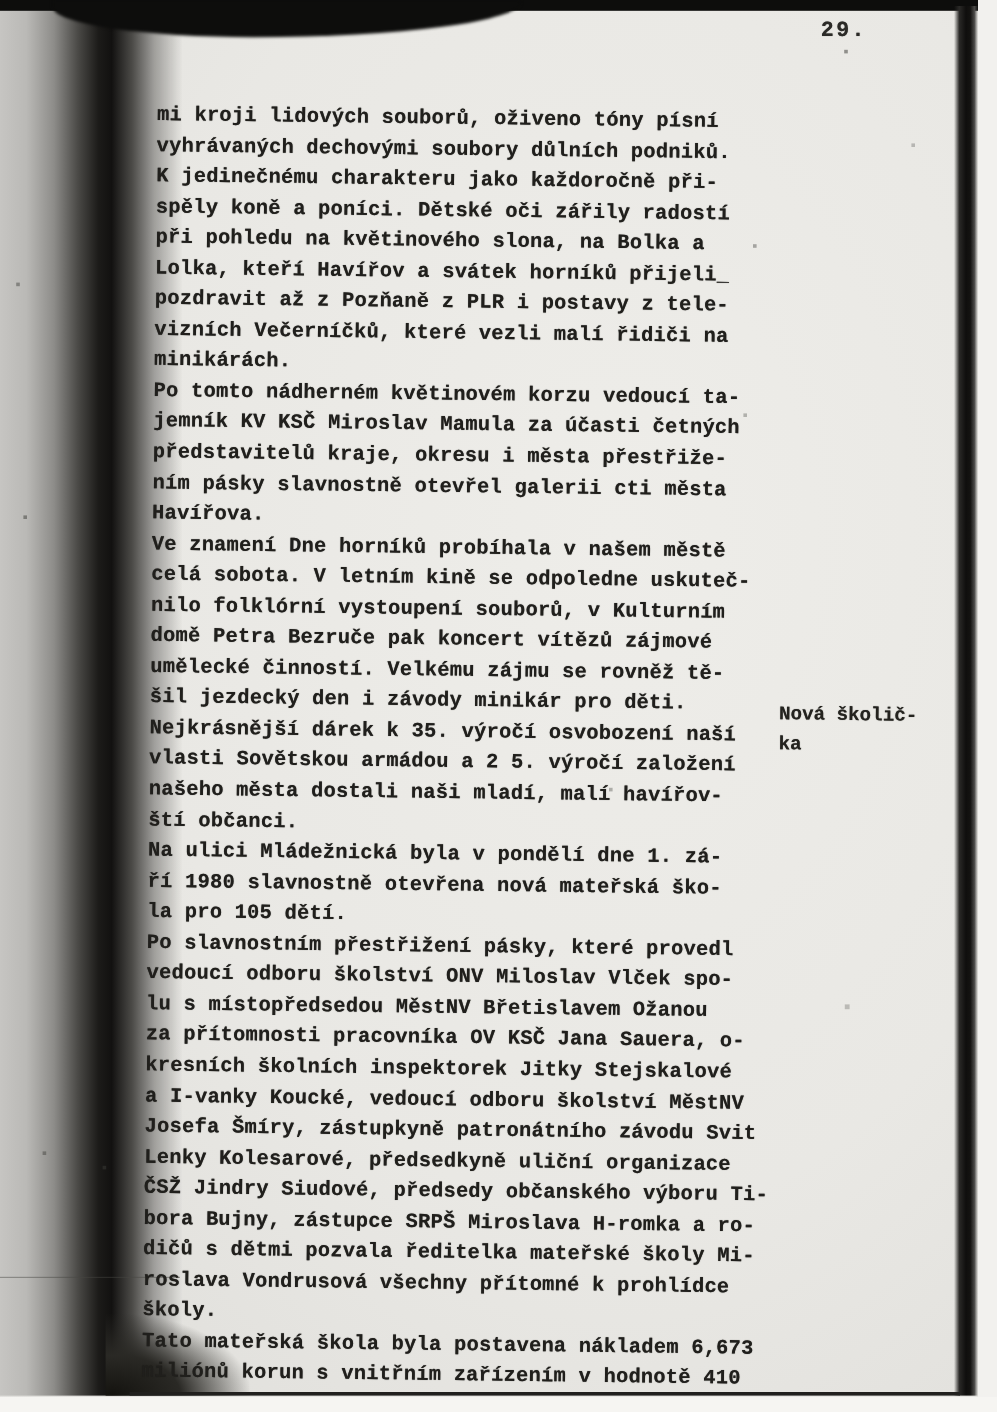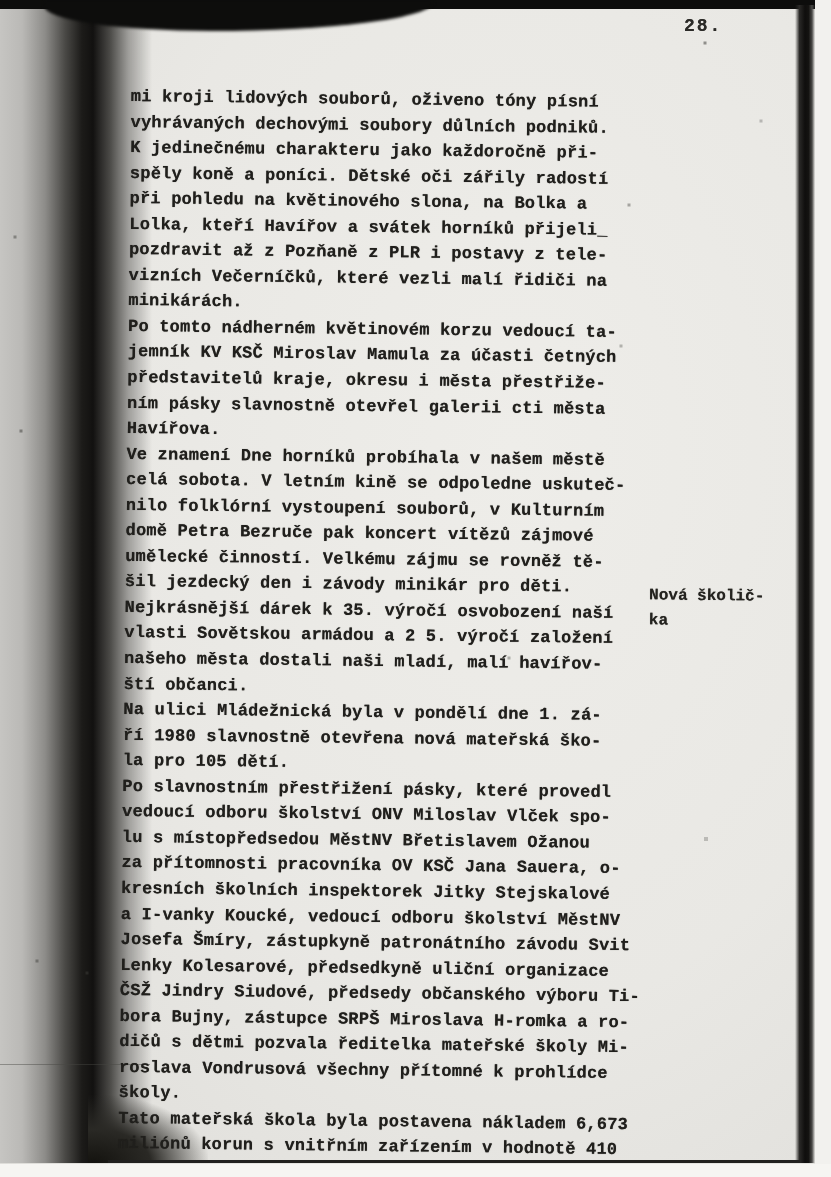--- a/index.html
+++ b/index.html
@@ -106,21 +106,21 @@
   <div class="gutter-flare"></div>
   <div class="top-edge"></div>
   <div class="top-edge-left"></div>
   <div class="right-edge"></div>
   <div class="right-margin"></div>
   <div class="scratch-line"></div>
   <div class="bottom-line"></div>
   <div class="bottom-white"></div>
   <div class="specks"></div>
 
-  <div class="page-number">28.</div>
+  <div class="page-number">29.</div>
 
   <div class="body-text">
       <div class="line">mi kroji lidových souborů, oživeno tóny písní</div>
       <div class="line">vyhrávaných dechovými soubory důlních podniků.</div>
       <div class="line">K jedinečnému charakteru jako každoročně při-</div>
       <div class="line">spěly koně a poníci. Dětské oči zářily radostí</div>
       <div class="line">při pohledu na květinového slona, na Bolka a</div>
       <div class="line">Lolka, kteří Havířov a svátek horníků přijeli_</div>
       <div class="line">pozdravit až z Pozňaně z PLR i postavy z tele-</div>
       <div class="line">vizních Večerníčků, které vezli malí řidiči na</div>

